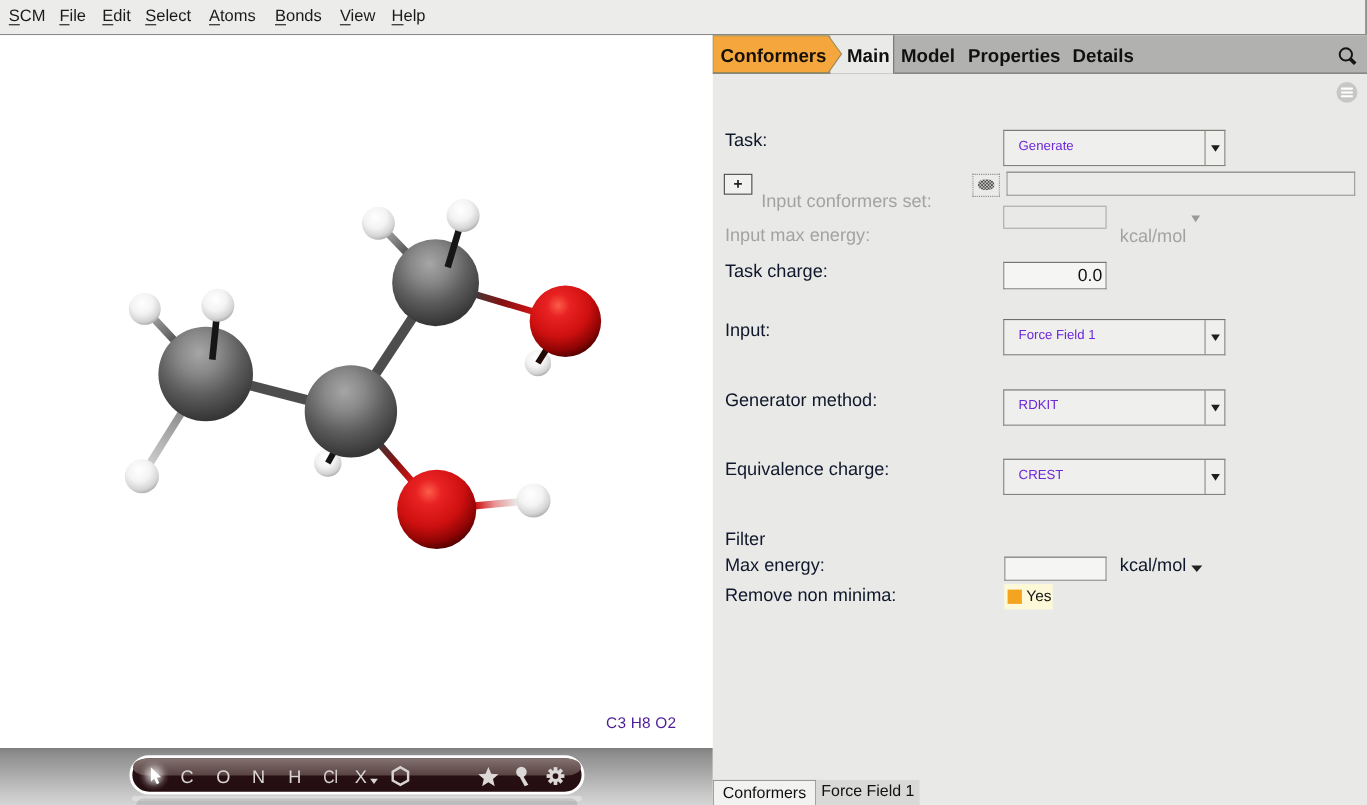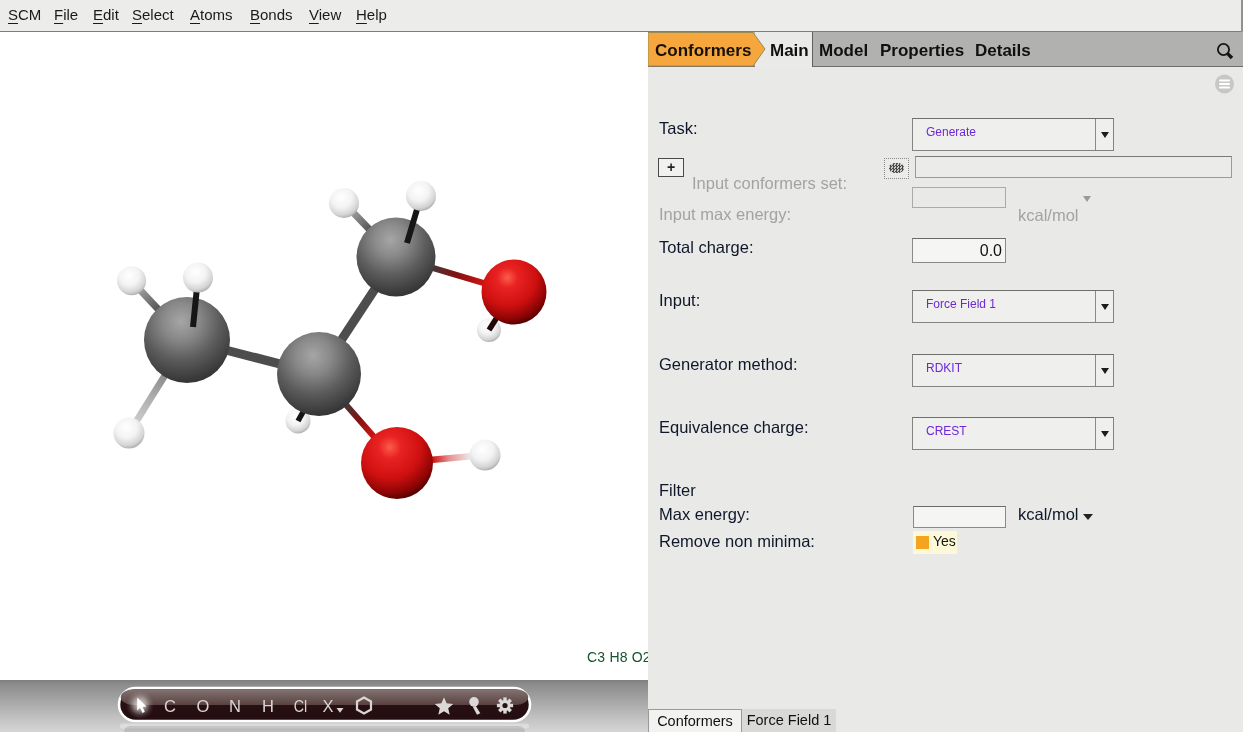--- a/index.html
+++ b/index.html
@@ -5,21 +5,21 @@
   * { margin:0; padding:0; box-sizing:border-box; }
   html,body { width:1243px; height:732px; overflow:hidden; }
   body { font-family:"Liberation Sans", sans-serif; position:relative; background:#ffffff; }
   .abs { position:absolute; }
   
   #menubar { left:0; top:0; width:1243px; height:32px; background:#ececea; border-bottom:1px solid #7e7e7c; }
   .mi { position:absolute; top:6px; font-size:15px; color:#1a1a1a; white-space:pre; }
   .mi u { text-decoration-thickness:1px; text-underline-offset:3px; }
   
   #canvas { left:0; top:32px; width:648px; height:648px; background:#ffffff; }
-  #formula { left:587px; top:649px; font-size:14px; letter-spacing:0.2px; color:#14532d; }
+  #formula { left:551px; top:649px; font-size:14px; letter-spacing:0.2px; color:#4c1d95; }
   #bottomstrip { left:0; top:680px; width:648px; height:52px;
      background:linear-gradient(180deg,#7f7f7f 0%, #8e8e8e 10%, #a4a4a4 38%, #c6c6c6 78%, #d5d5d5 100%); }
   
   #rpanel { left:648px; top:32px; width:595px; height:700px; background:#e9e9e7; }
   #tabbar { left:648px; top:32px; width:595px; height:35px; background:#b1b1af; border-bottom:1px solid #6e6e6e; }
   #maintab { left:755px; top:32px; width:58px; height:35px; background:#eaeae8; border-right:1px solid #5f5f5f; }
   .tabtxt { position:absolute; top:41px; font-size:17px; font-weight:bold; color:#101010; white-space:pre; }
   
   .lbl { position:absolute; font-size:16.5px; color:#0f172a; white-space:pre; }
   .glbl { position:absolute; font-size:16.5px; color:#a3a3a1; white-space:pre;margin-top:17px; }
@@ -231,21 +231,21 @@
   <div class="abs" style="left:889px;top:163px;width:15px;height:10px;border-radius:45%;
        background:repeating-conic-gradient(#4a4a4a 0 25%, #c8c8c6 0 50%) 0 0/3px 3px"></div>
   <div class="abs" style="left:915px;top:156px;width:317px;height:22px;background:#ebebe9;
        border:1px solid #9a9a98;border-top-color:#787876"></div>
 
   <div class="glbl" style="left:659px;top:188px">Input max energy:</div>
   <div class="abs" style="left:912px;top:187px;width:94px;height:21px;background:#e9e9e7;border:1px solid #aaaaa8"></div>
   <div class="glbl" style="left:1018px;top:189px">kcal/mol</div>
   <div class="abs" style="left:1083px;top:196px;width:0;height:0;border-left:4.5px solid transparent;border-right:4.5px solid transparent;border-top:6px solid #9a9a98"></div>
 
-  <div class="lbl" style="left:659px;top:238px">Total charge:</div>
+  <div class="lbl" style="left:659px;top:238px">Task charge:</div>
   <div class="abs" style="left:912px;top:238px;width:94px;height:25px;background:#f5f5f3;border:1px solid #8a8a88;border-top-color:#6a6a68;
        font-size:16px;color:#111;text-align:right;padding:3px 3px 0 0">0.0</div>
 
   <div class="lbl" style="left:659px;top:291px">Input:</div>
   <div class="drop" style="top:290px">
     <span class="txt">Force Field 1</span>
     <span class="sep"></span>
     <span class="arr"></span>
   </div>
 

